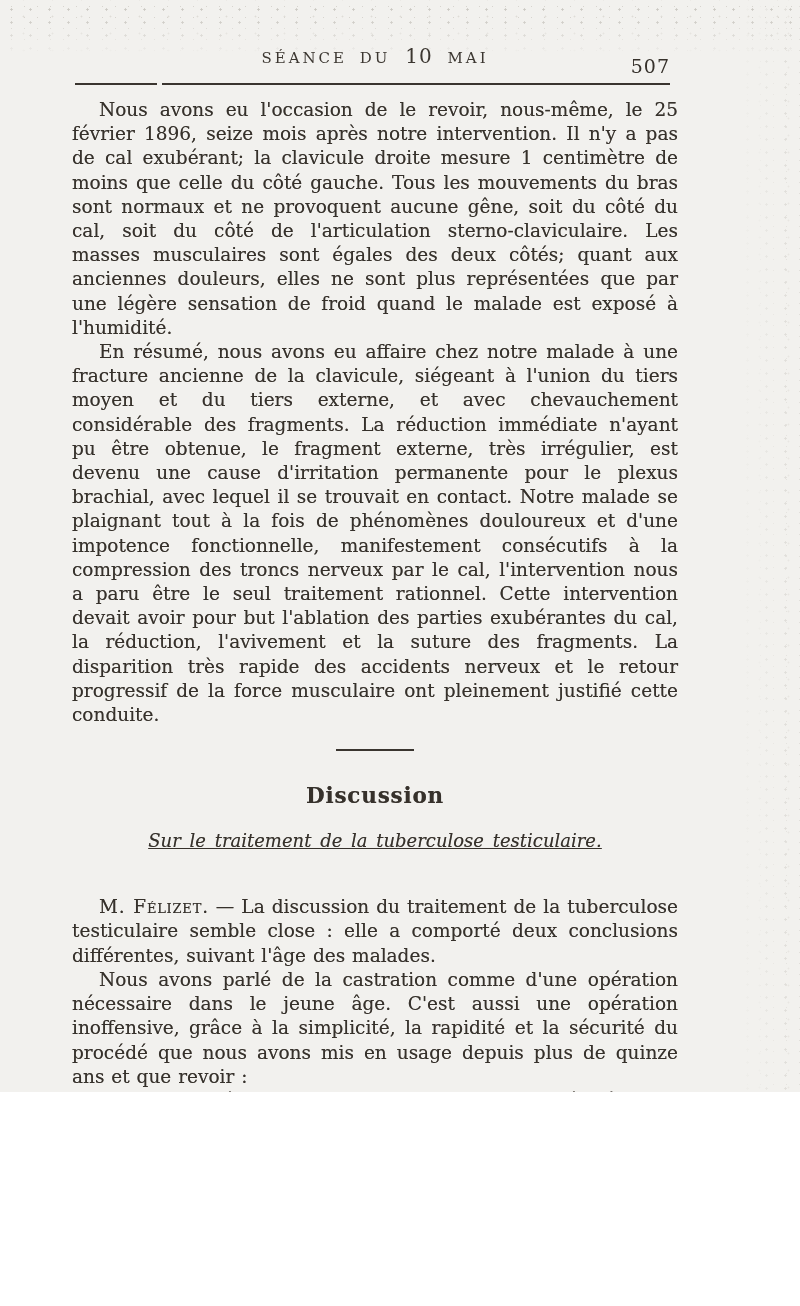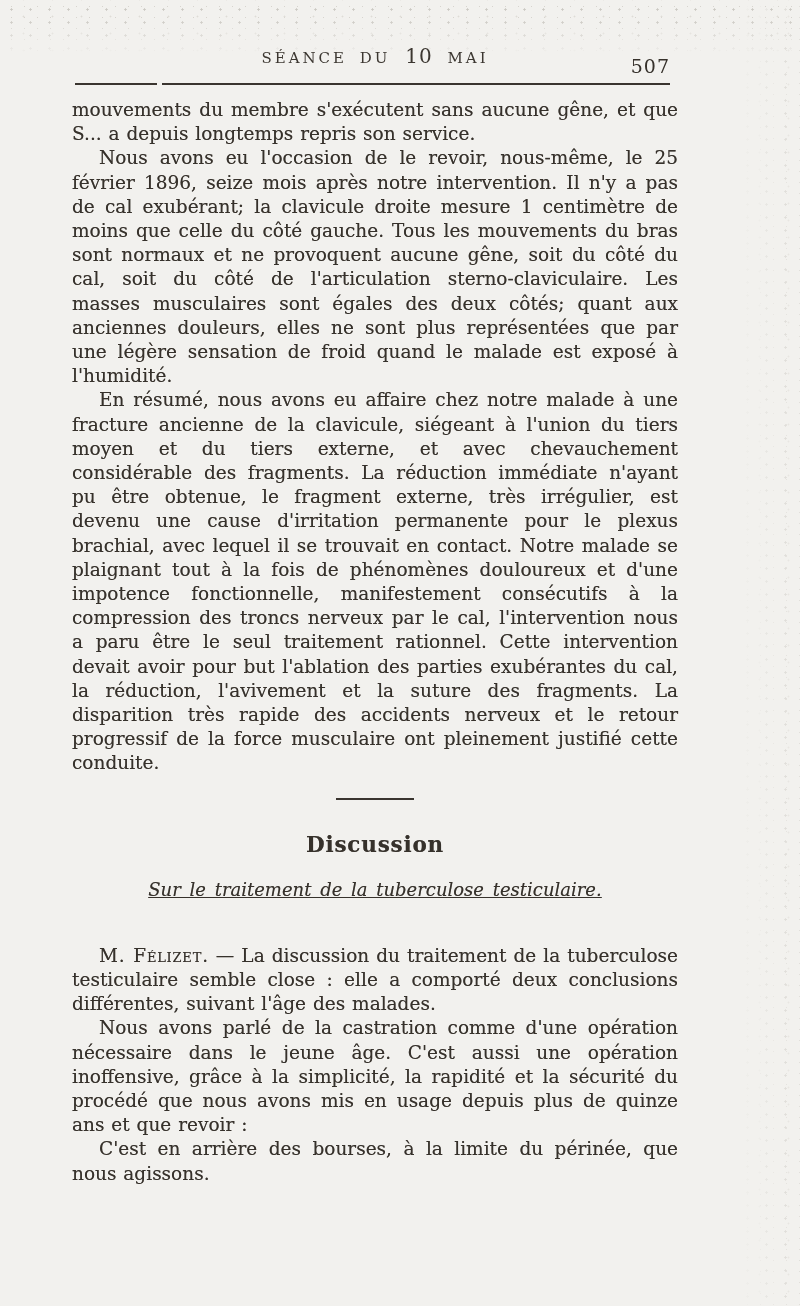--- a/index.html
+++ b/index.html
@@ -8,21 +8,21 @@
     --rule: #3a352f;
     --speck: #c6c3bc;
   }
   * { margin: 0; padding: 0; box-sizing: border-box; }
   html, body { background: #ffffff; }
   body { width: 800px; }
 
   .page {
     position: relative;
     width: 800px;
-    height: 1306px;
+    height: 1092px;
     background: var(--paper);
     font-family: "DejaVu Serif", "Liberation Serif", serif;
     color: var(--ink);
     overflow: hidden;
   }
 
   
   .speckle {
     position: absolute;
     pointer-events: none;
@@ -139,21 +139,20 @@
       <span>MAI</span>
     </div>
     <div class="page-number">507</div>
   </div>
 
   <div class="header-rule"></div>
 
   <div class="column">
 
     <div>
-      <p class="para">mouvements du membre s'exécutent sans aucune gêne, et que S... a depuis longtemps repris son service.</p>
       <p class="para indent">Nous avons eu l'occasion de le revoir, nous-même, le 25 février 1896, seize mois après notre intervention. Il n'y a pas de cal exubérant; la clavicule droite mesure 1 centimètre de moins que celle du côté gauche. Tous les mouvements du bras sont normaux et ne provoquent aucune gêne, soit du côté du cal, soit du côté de l'articulation sterno-claviculaire. Les masses musculaires sont égales des deux côtés; quant aux anciennes douleurs, elles ne sont plus représentées que par une légère sensation de froid quand le malade est exposé à l'humidité.</p>
       <p class="para indent">En résumé, nous avons eu affaire chez notre malade à une fracture ancienne de la clavicule, siégeant à l'union du tiers moyen et du tiers externe, et avec chevauchement considérable des fragments. La réduction immédiate n'ayant pu être obtenue, le fragment externe, très irrégulier, est devenu une cause d'irritation permanente pour le plexus brachial, avec lequel il se trouvait en contact. Notre malade se plaignant tout à la fois de phénomènes douloureux et d'une impotence fonctionnelle, manifestement consécutifs à la compression des troncs nerveux par le cal, l'intervention nous a paru être le seul traitement rationnel. Cette intervention devait avoir pour but l'ablation des parties exubérantes du cal, la réduction, l'avivement et la suture des fragments. La disparition très rapide des accidents nerveux et le retour progressif de la force musculaire ont pleinement justifié cette conduite.</p>
     </div>
 
     <div class="section-divider"></div>
 
     <h2 class="discussion-heading">Discussion</h2>
 
     <div class="discussion-subtitle">Sur le traitement de la tuberculose testiculaire.</div>
 

